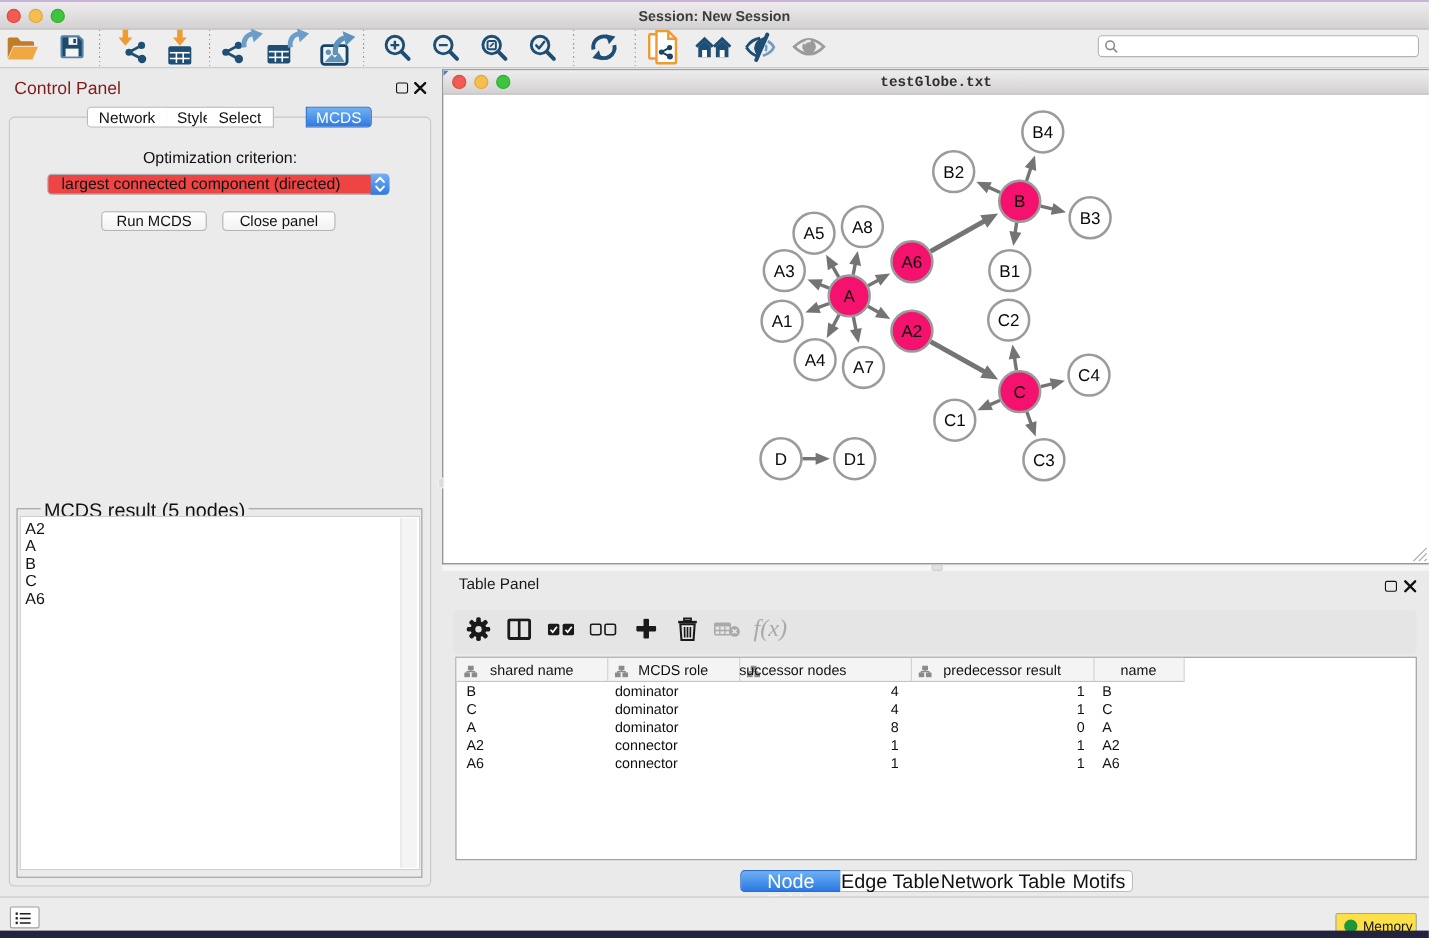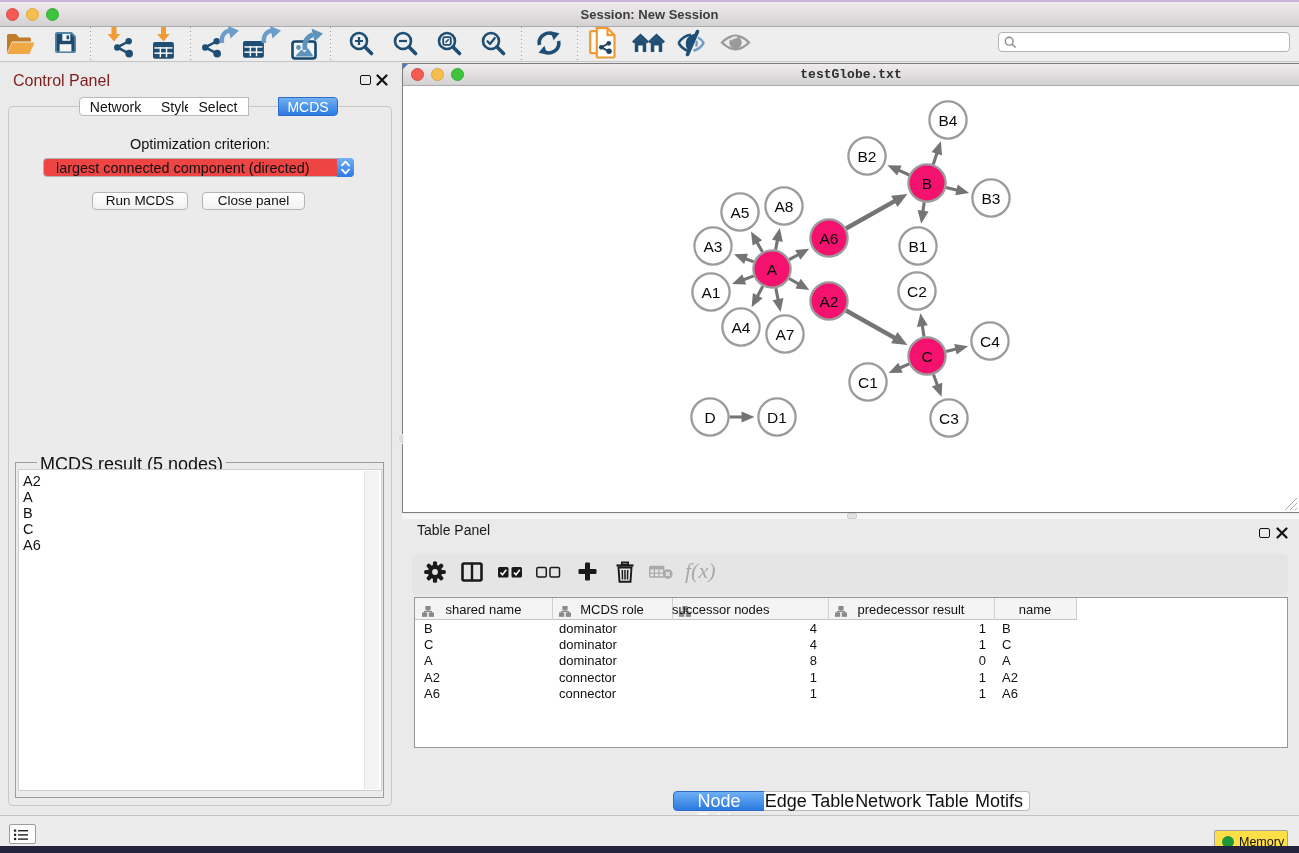--- a/index.html
+++ b/index.html
@@ -365,21 +365,21 @@
     <rect x="0.8" y="1.5" width="14" height="10.5" rx="1" fill="none" stroke="#a9a9a9" stroke-width="1.4"></rect>
     <rect x="0.8" y="1.5" width="14" height="3" fill="#a9a9a9"></rect>
     <line x1="5.4" y1="4.5" x2="5.4" y2="12" stroke="#a9a9a9" stroke-width="1.2"></line>
     <line x1="10" y1="4.5" x2="10" y2="12" stroke="#a9a9a9" stroke-width="1.2"></line>
     <line x1="0.8" y1="8.2" x2="14.8" y2="8.2" stroke="#a9a9a9" stroke-width="1.2"></line>
     <circle cx="18.8" cy="9" r="4.8" fill="#a9a9a9"></circle>
     <path d="M16.9,7.1 L20.7,10.9 M20.7,7.1 L16.9,10.9" stroke="#e5e5e5" stroke-width="1.5"></path>
   </svg>
 <div class="abs" style="left:685px;top:558px;width:40px;font-family:'Liberation Serif',serif;font-style:italic;font-size:22px;color:#a9a9a9;">f(x)</div>
 
-<div class="abs" style="left:414px;top:597px;width:874px;height:151px;background:#fff;border:1px solid #979797;">
+<div class="abs" style="left:414px;top:597px;width:874px;height:185px;background:#fff;border:1px solid #979797;">
   <div style="position:absolute;left:0;top:0;width:661px;height:22px;background:#f4f4f4;border-bottom:1px solid #c4c4c4;">
       <div style="position:absolute;left:7px;top:0;"><svg width="12" height="11" viewBox="0 0 12 11" style="position:relative;top:5px;">
           <g fill="none" stroke="#8a8a8a" stroke-width="1.2">
             <rect x="4" y="0.6" width="4" height="3.2" fill="#8a8a8a"></rect>
             <rect x="0.6" y="7" width="4" height="3.2" fill="#8a8a8a"></rect>
             <rect x="7.4" y="7" width="4" height="3.2" fill="#8a8a8a"></rect>
             <path d="M6,3.8 V5.5 M2.6,7 V5.5 H9.4 V7"></path>
           </g>
         </svg></div>
 <div style="position:absolute;left:0px;top:4px;width:137px;text-align:center;font-size:13px;color:#111;">shared name</div>

